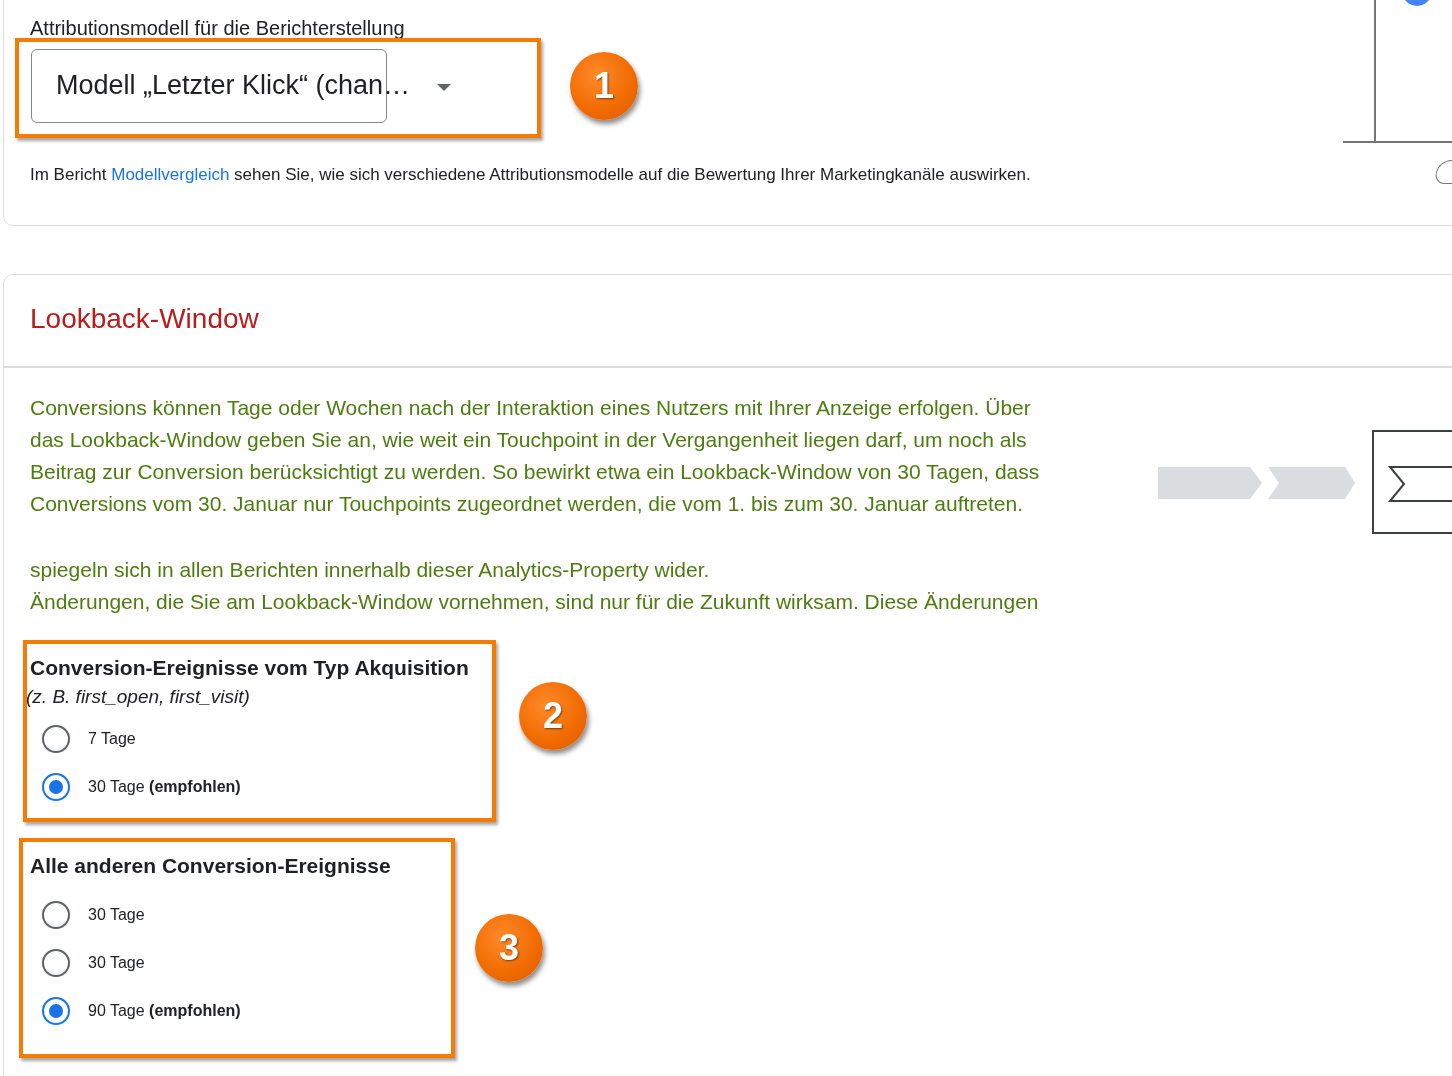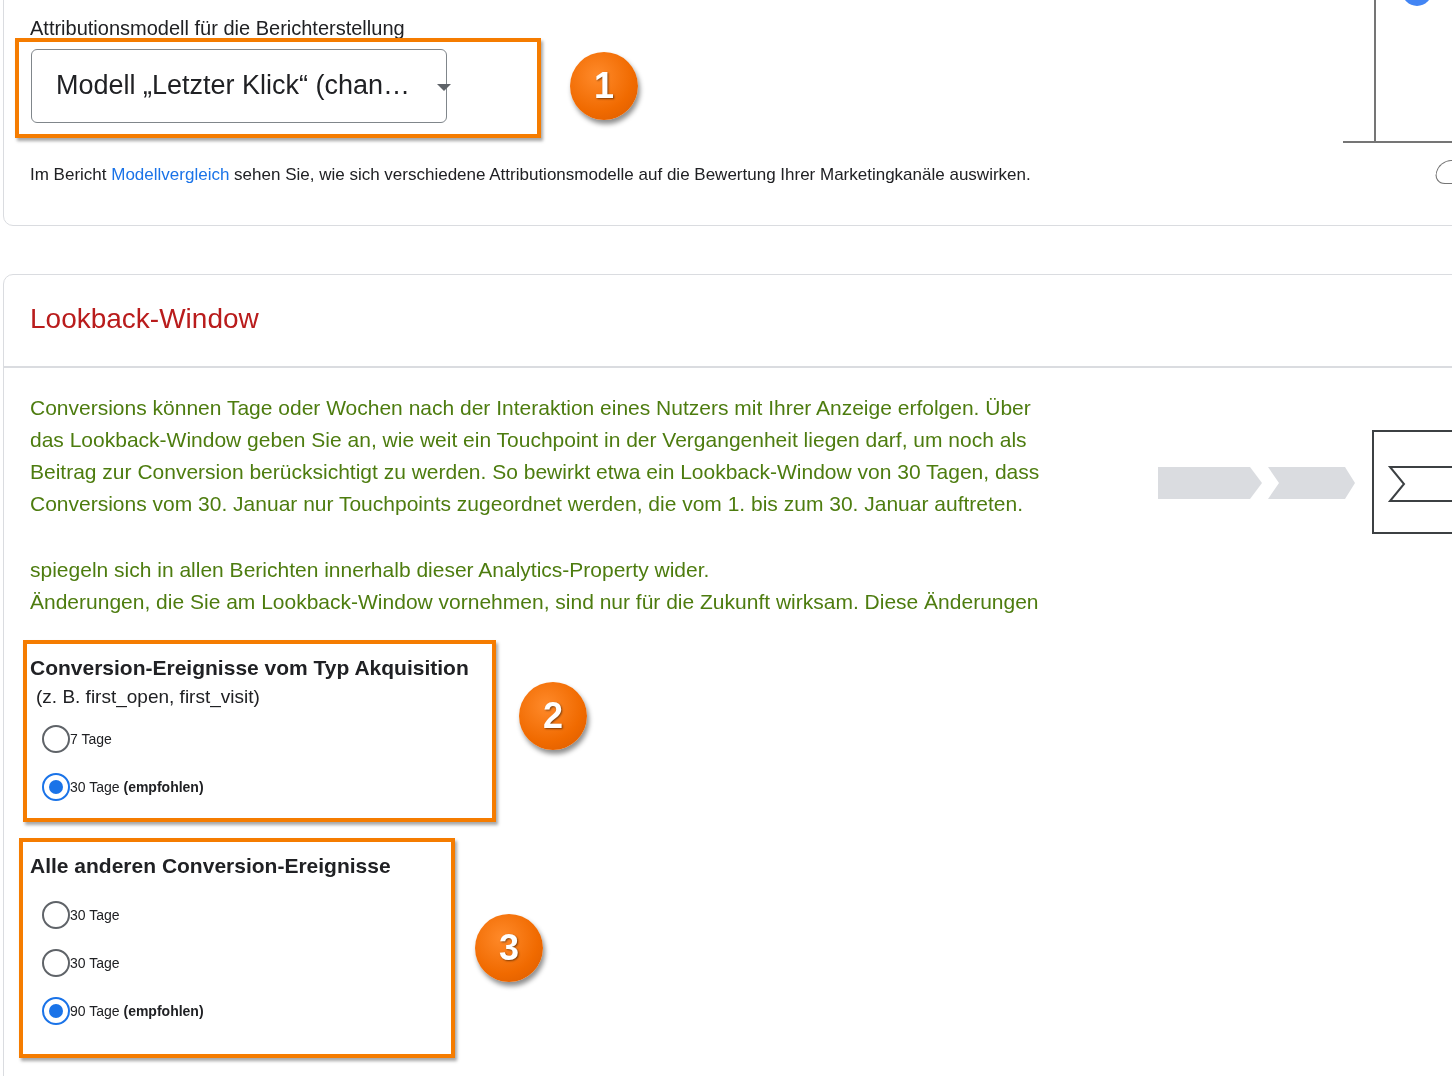--- a/index.html
+++ b/index.html
@@ -3,21 +3,21 @@
   <meta charset="utf-8">
   <style>
     html, body { margin: 0; padding: 0; background: #ffffff; }
     body { width: 1452px; height: 1076px; position: relative; overflow: hidden;
            font-family: "Liberation Sans", sans-serif; color: #202124; }
     .card { position: absolute; left: 3px; right: -10px; border: 1.5px solid #dadce0; border-radius: 10px; background: #fff; }
     #card1 { top: -20px; height: 244px; }
     #card2 { top: 274px; height: 840px; }
     .abs { position: absolute; }
     .field-label { left: 30px; top: 17px; font-size: 20px; color: #202124; white-space: nowrap; }
-    .select { left: 31px; top: 49px; width: 416px; height: 74px; box-sizing: border-box;
+    .select { left: 31px; top: 49px; width: 356px; height: 74px; box-sizing: border-box;
               border: 1.5px solid #80868b; border-radius: 6px; background: #fff; }
     .select-value { position: absolute; left: 24px; top: 20px; font-size: 27px; color: #202124; white-space: nowrap; }
     .caret { position: absolute; left: 405px; top: 34px; width: 0; height: 0;
              border-left: 7px solid transparent; border-right: 7px solid transparent; border-top: 7px solid #5f6368; }
     .hl { position: absolute; border: 4px solid #f57c00; box-shadow: 2px 3px 3px rgba(0,0,0,0.35); box-sizing: border-box; }
     .badge { position: absolute; width: 68px; height: 68px; border-radius: 50%;
              background: radial-gradient(circle at 40% 35%, #ff8a2a, #f06a00 60%, #d95a00);
              box-shadow: 2px 4px 5px rgba(0,0,0,0.45);
              color: #fff; font-size: 36px; font-weight: bold; text-align: center; line-height: 68px;
              text-shadow: 1px 1px 2px rgba(0,0,0,0.5); }
@@ -25,21 +25,21 @@
     .link { color: #1a73e8; text-decoration: none; }
     .section-title { left: 30px; top: 303px; font-size: 28px; color: #b91c1c; }
     .divider { left: 4px; right: 0; top: 366px; height: 1.5px; background: #dadce0; }
     .para { left: 30px; font-size: 21px; line-height: 32px; color: #4d7c0f; white-space: nowrap; }
     .group-title { font-size: 21px; font-weight: bold; color: #202124; white-space: nowrap; }
     .group-sub { font-size: 19px; color: #202124; white-space: nowrap; }
     .radio-row { position: absolute; left: 42px; height: 34px; display: flex; align-items: center; }
     .radio { width: 28px; height: 28px; border-radius: 50%; border: 2px solid #5f6368; box-sizing: border-box; position: relative; }
     .radio.checked { border-color: #1a73e8; }
     .radio.checked::after { content: ""; position: absolute; left: 5px; top: 5px; width: 14px; height: 14px; border-radius: 50%; background: #1a73e8; }
-    .radio-label { font-size: 14px; color: #202124; white-space: nowrap; }
+    .radio-label { margin-left: 18px; font-size: 16px; color: #202124; white-space: nowrap; }
     .radio-label b { font-weight: bold; }
     .illus-line { background: #757575; position: absolute; }
   </style>
 </head>
 <body>
 
 <div class="card" id="card1"></div>
 
 <div class="abs field-label">Attributionsmodell für die Berichterstellung</div>
 
@@ -79,21 +79,21 @@
   <polygon points="3,5 95,5 107,21 95,37 3,37" fill="#dadce0"></polygon>
   <polygon points="113,5 190,5 200,21 190,37 113,37 124,21" fill="#dadce0"></polygon>
 </svg>
 <div class="abs" style="left:1372px; top:430px; width:90px; height:104px; border:2px solid #3c4043; box-sizing:border-box;"></div>
 <svg class="abs" style="left:1386px; top:465px;" width="70" height="40">
   <polyline points="70,2 4,2 18,19 4,36 70,36" fill="none" stroke="#3c4043" stroke-width="2"></polyline>
 </svg>
 
 <div class="hl" style="left:23px; top:640px; width:473px; height:182px;"></div>
 <div class="abs group-title" style="left:30px; top:656px;">Conversion-Ereignisse vom Typ Akquisition</div>
-<div class="abs group-sub" style="left:36px; top:686px;">(z. B. first_open, first_visit)</div>
+<div class="abs group-sub" style="left:26px; top:686px;font-style:italic;">(z. B. first_open, first_visit)</div>
 
 <div class="radio-row" style="top:722px;">
   <span class="radio"></span>
   <span class="radio-label"><span>7 Tage</span></span>
 </div>
 <div class="radio-row" style="top:770px;">
   <span class="radio checked"></span>
   <span class="radio-label"><span>30 Tage </span><b>(empfohlen)</b></span>
 </div>
 <div class="badge" style="left:519px; top:682px;">2</div>

